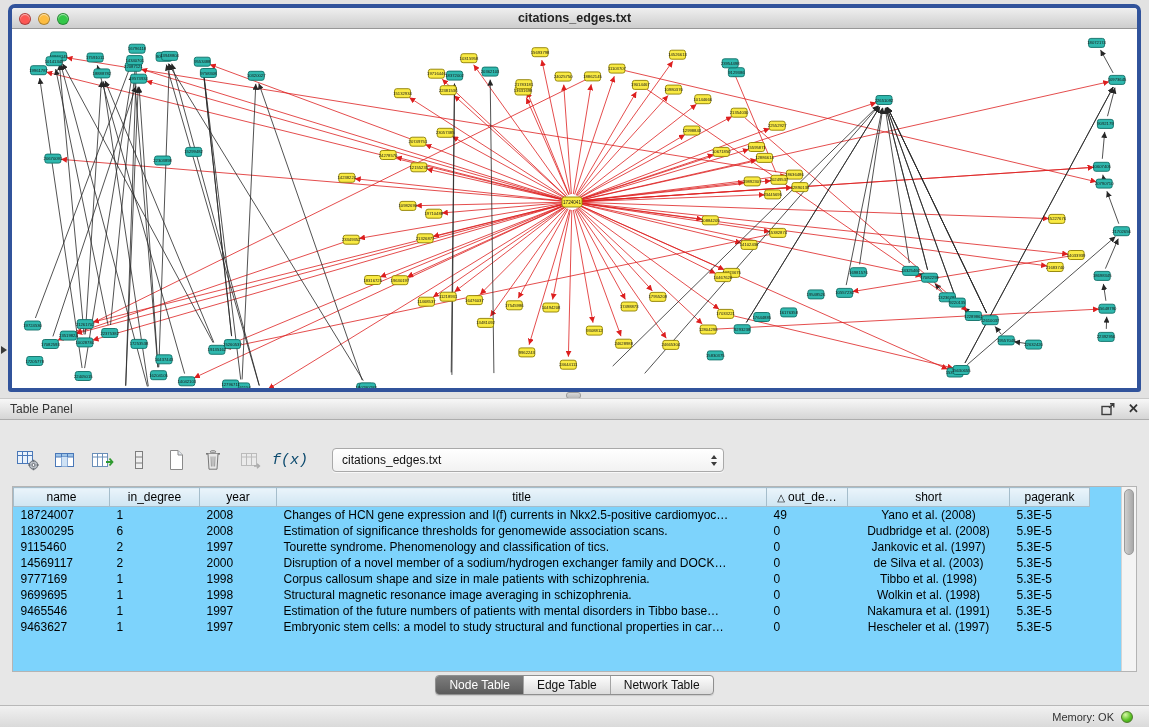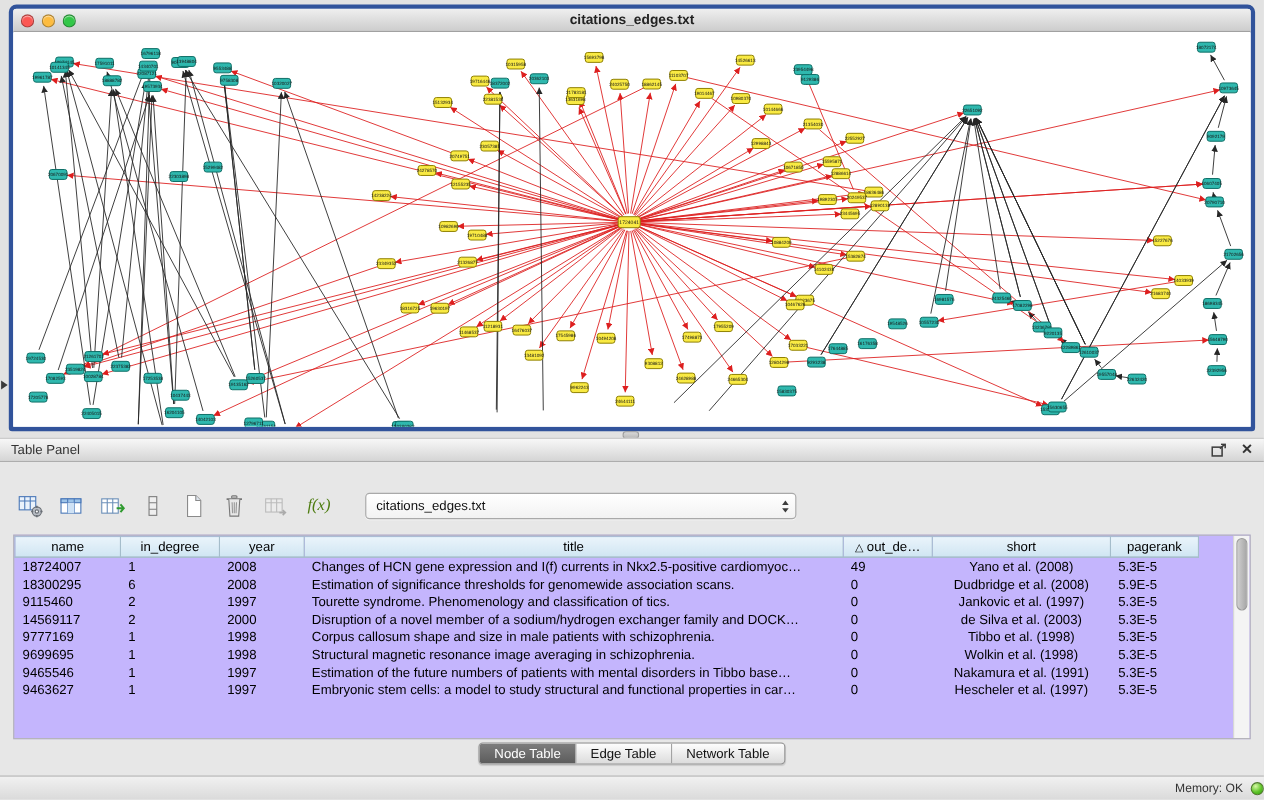--- a/index.html
+++ b/index.html
@@ -28,30 +28,30 @@
   .panel-titlebar { height:22px; background:linear-gradient(#f7f7f7,#d5d5d5);
     border-top:1px solid #c9c9c9; border-bottom:1px solid #adadad;
     display:flex; align-items:center; padding:0 10px; }
   .panel-title { font-size:12px; color:#333; }
   .pt-actions { margin-left:auto; display:flex; align-items:center; gap:13px; }
   .close-x { font-size:13px; font-weight:bold; color:#333; line-height:12px; cursor:default; }
 
   .toolbar { position:absolute; top:46px; left:14px; right:14px; height:32px;
     display:flex; align-items:center; gap:9px; }
   .icon-btn { width:28px; height:28px; display:flex; align-items:center; justify-content:center; border-radius:4px; }
-  .icon-btn.fx { font-family:Liberation Serif, serif; font-style:italic; font-size:15px; color:#4d7c0f; width:34px; }
+  .icon-btn.fx { font-family:Liberation Mono, monospace; font-style:italic; font-size:15px; color:#0c4a6e; width:34px; }
   .combo { margin-left:16px; width:392px; height:24px; background:linear-gradient(#ffffff,#f2f2f2);
     border:1px solid #a9a9a9; border-radius:4px; display:flex; align-items:center; padding:0 6px 0 9px;
     font-size:12px; color:#111; box-shadow:0 1px 0 rgba(255,255,255,.7); }
   .combo-arrows { margin-left:auto; display:flex; flex-direction:column; align-items:center; }
   .combo-arrows .up { width:0; height:0; border:3.5px solid transparent; border-bottom:4.5px solid #3c3c3c; margin-bottom:1.5px; }
   .combo-arrows .dn { width:0; height:0; border:3.5px solid transparent; border-top:4.5px solid #3c3c3c; margin-top:1.5px; }
 
   .table-wrap { position:absolute; top:88px; left:12px; right:12px; height:186px;
-    background:#c4b5fd; border:1px solid #b4b4b4; overflow:hidden; }
+    background:#7dd3fc; border:1px solid #b4b4b4; overflow:hidden; }
   table { border-collapse:collapse; table-layout:fixed; font-size:12px; }
   thead th { height:19px; background:linear-gradient(#eaf4fb,#cfe5f2); border:1px solid #a5bdcb;
     font-weight:normal; font-size:12px; color:#000; text-align:center; padding:0 3px;
     overflow:hidden; white-space:nowrap; }
   thead th .sort-glyph { font-size:10px; margin-right:3px; }
   tbody td { height:16px; line-height:16px; font-size:12px; color:#000; padding:0 4px 0 7px;
     white-space:nowrap; overflow:hidden; }
   tbody td.c-center { text-align:center; padding:0 2px; }
   .vscroll { position:absolute; top:0; right:0; bottom:0; width:15px; background:#f4f4f4; border-left:1px solid #d4d4d4; }
   .vthumb { position:absolute; left:2px; top:2px; width:10px; height:66px; border-radius:6px;
@@ -59,21 +59,21 @@
 
   .tabs-row { position:absolute; left:0; right:0; top:277px; display:flex; justify-content:center; }
   .tabs { display:flex; height:20px; border:1px solid #8f8f8f; border-radius:4px; overflow:hidden;
     background:linear-gradient(#fdfdfd,#dcdcdc); box-shadow:0 1px 1px rgba(0,0,0,.12); }
   .tab { padding:0 13px; font-size:12px; line-height:18px; color:#111; border-left:1px solid #a3a3a3; }
   .tab:first-child { border-left:none; }
   .tab.selected { background:linear-gradient(#7d7d7d,#5c5c5c); color:#fff; }
 
   .status-bar { position:absolute; left:0; top:705px; width:1149px; height:22px;
     background:linear-gradient(#f1f1f1,#dadada); border-top:1px solid #b8b8b8;
-    display:flex; align-items:center; justify-content:flex-end; gap:7px; padding-right:0;
+    display:flex; align-items:center; justify-content:flex-end; gap:7px; padding-right:16px;
     font-size:11px; color:#333; }
   .led { width:12px; height:12px; border-radius:50%; border:1px solid #4f7a2b;
     background:radial-gradient(circle at 35% 28%, #d7f8a5, #5ec428 55%, #2f9a0e); }
 </style>
 </head>
 <body>
 
 <div class="net-window">
   <div class="titlebar">
     <div class="lights">

